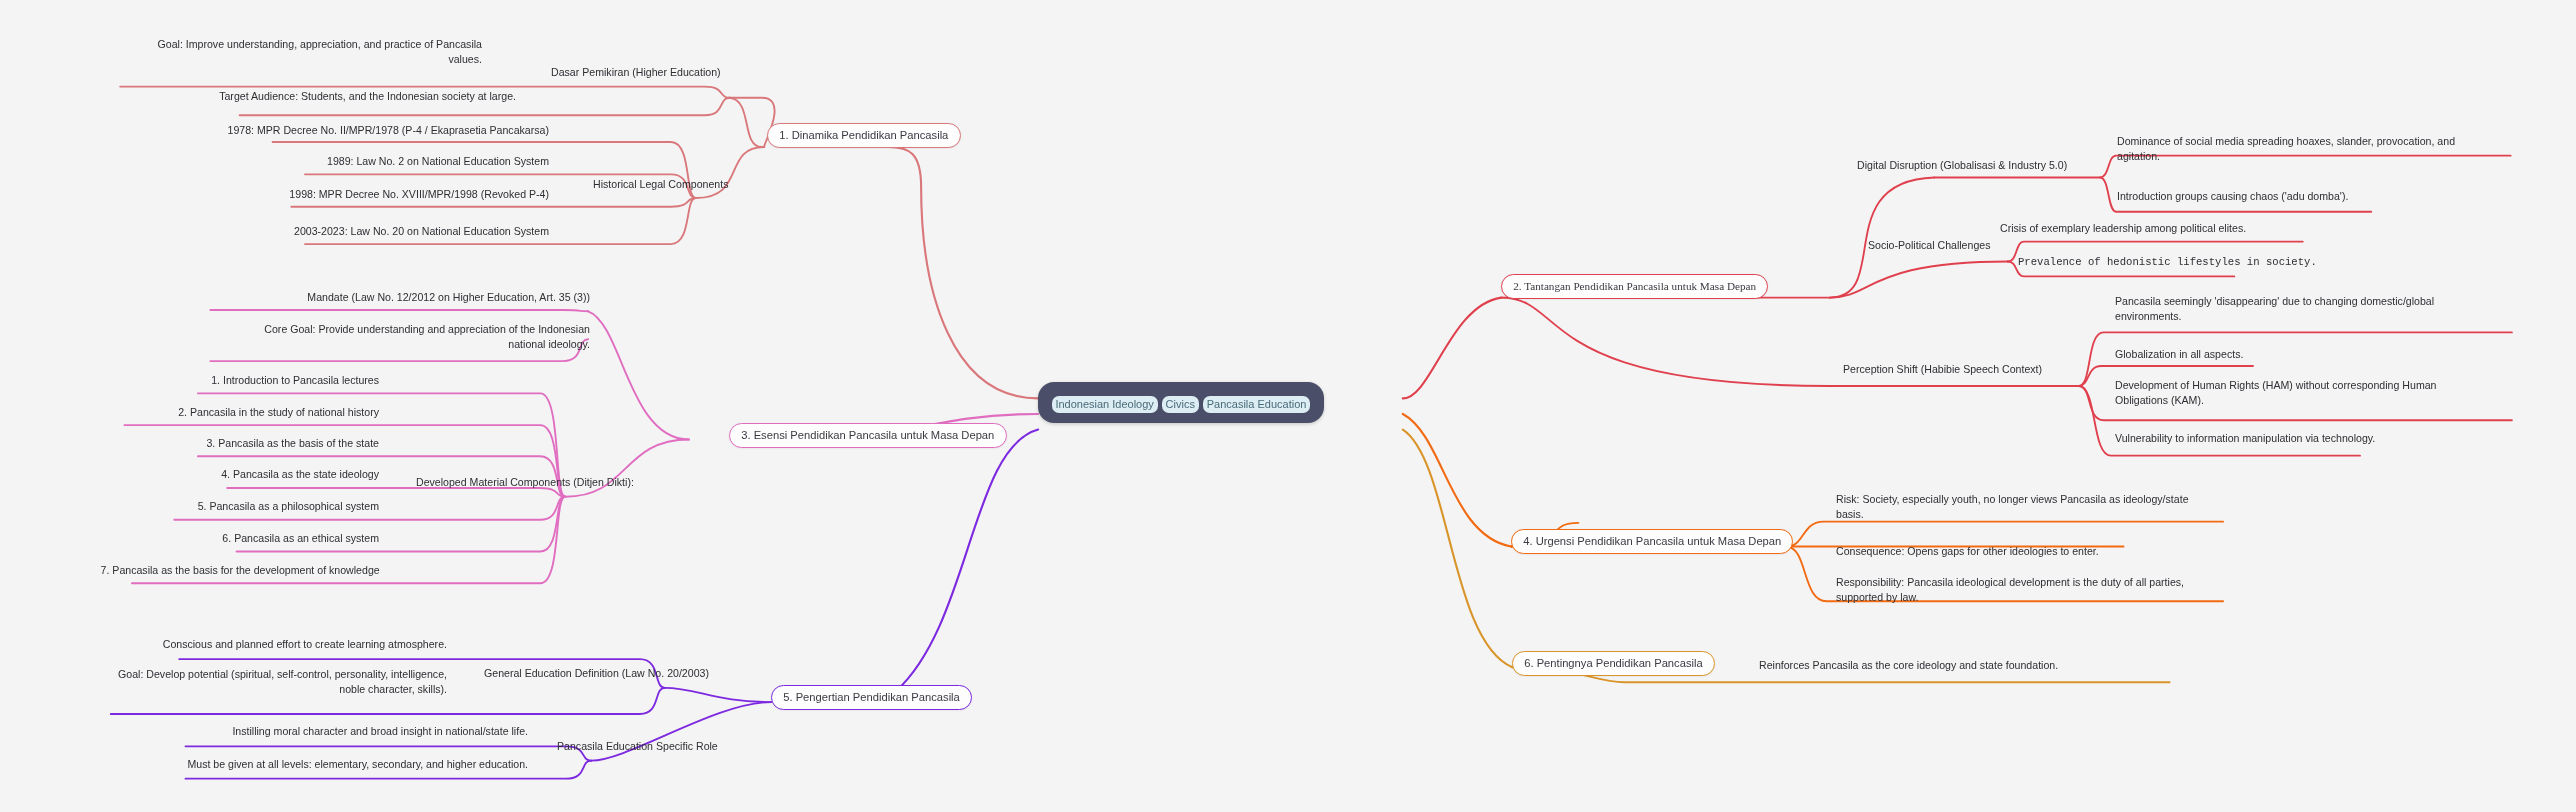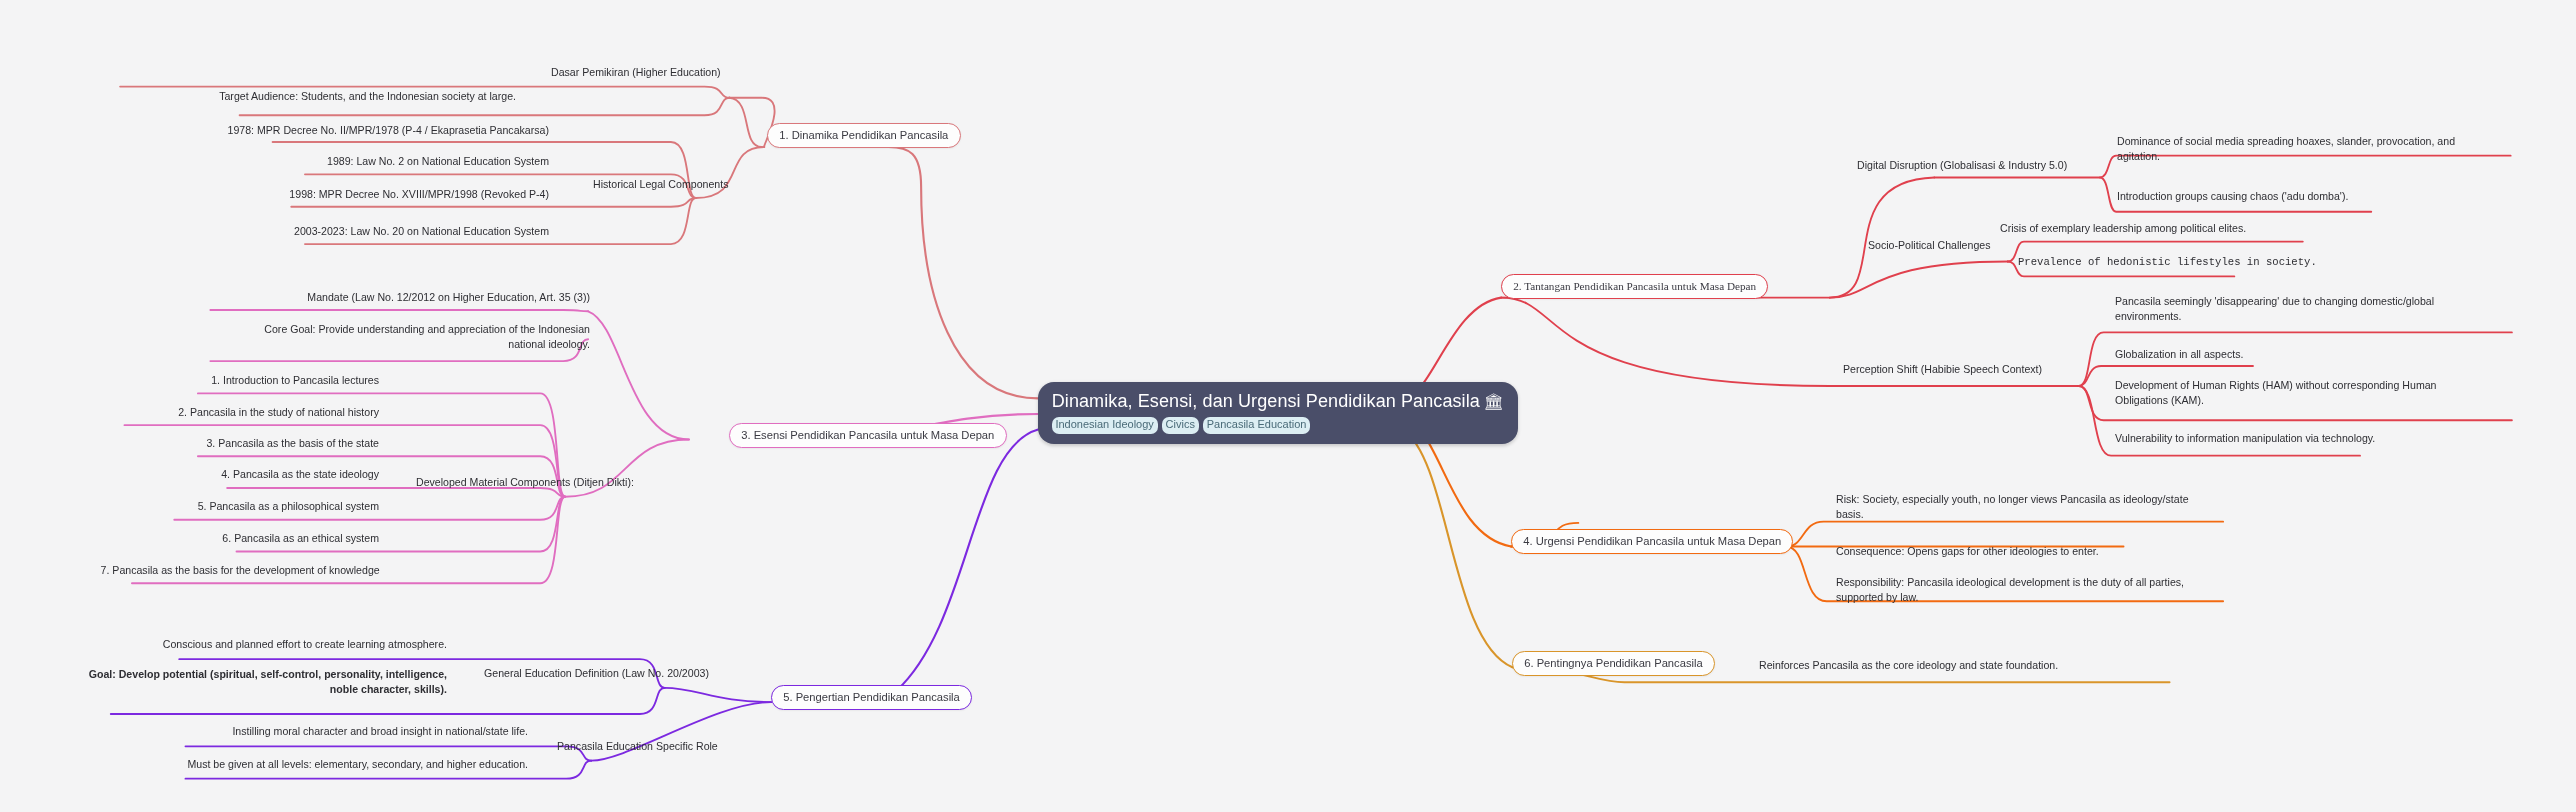--- a/index.html
+++ b/index.html
@@ -99,32 +99,31 @@
       <path d="M2428,878 C2520,878 2480,840 2536,840" fill="none" stroke="#f26a11" stroke-width="3" stroke-linecap="round"></path>
       <path d="M2870,878 C2900,878 2895,838 2930,838 L3572,838" fill="none" stroke="#f26a11" stroke-width="3" stroke-linecap="round"></path>
       <path d="M2428,878 L2870,878" fill="none" stroke="#f26a11" stroke-width="3" stroke-linecap="round"></path>
       <path d="M2870,878 L2930,878 L3412,878" fill="none" stroke="#f26a11" stroke-width="3" stroke-linecap="round"></path>
       <path d="M2870,878 C2905,878 2895,966 2935,966 L3572,966" fill="none" stroke="#f26a11" stroke-width="3" stroke-linecap="round"></path>
       <path d="M2254,690 C2330,740 2330,1030 2430,1072" fill="none" stroke="#d9952a" stroke-width="3.4" stroke-linecap="round"></path>
       <path d="M2430,1072 C2540,1072 2560,1096 2610,1096 L3486,1096" fill="none" stroke="#d9952a" stroke-width="3" stroke-linecap="round"></path>
     </svg>
 
   <div class="node root" style="left:1038px;top:382px;">
-    <div class="root-title">
-      <span>Dinamika, Esensi, dan Urgensi Pendidikan Pancasila</span><span class="emoji">🏛</span>
-    </div>
     <div class="root-tags">
       <span class="tag">Indonesian Ideology</span>
       <span class="tag">Civics</span>
       <span class="tag">Pancasila Education</span>
     </div>
   </div>
 
   <div class="node pill" style="left:767px;top:123px;border-color:#d9777b;">1. Dinamika Pendidikan Pancasila</div>
 
+  <div class="node leaf r-align" style="left:115px;top:37px;width:367px;">Goal: Improve understanding, appreciation, and practice of Pancasila
+values.</div>
   <div class="node leaf r-align" style="left:180px;top:89px;width:336px;">Target Audience: Students, and the Indonesian society at large.</div>
   <div class="node leaf" style="left:551px;top:65px;">Dasar Pemikiran (Higher Education)</div>
 
   <div class="node leaf r-align" style="left:205px;top:123px;width:344px;">1978: MPR Decree No. II/MPR/1978 (P-4 / Ekaprasetia Pancakarsa)</div>
   <div class="node leaf r-align" style="left:261px;top:154px;width:288px;">1989: Law No. 2 on National Education System</div>
   <div class="node leaf r-align" style="left:248px;top:187px;width:301px;">1998: MPR Decree No. XVIII/MPR/1998 (Revoked P-4)</div>
   <div class="node leaf r-align" style="left:261px;top:224px;width:288px;">2003-2023: Law No. 20 on National Education System</div>
   <div class="node leaf" style="left:593px;top:177px;">Historical Legal Components</div>
 
   <div class="node pill" style="left:729px;top:423px;border-color:#e06dc0;">3. Esensi Pendidikan Pancasila untuk Masa Depan</div>
@@ -138,21 +137,21 @@
   <div class="node leaf r-align" style="left:37px;top:436px;width:342px;">3. Pancasila as the basis of the state</div>
   <div class="node leaf r-align" style="left:37px;top:467px;width:342px;">4. Pancasila as the state ideology</div>
   <div class="node leaf r-align" style="left:37px;top:499px;width:342px;">5. Pancasila as a philosophical system</div>
   <div class="node leaf r-align" style="left:37px;top:531px;width:342px;">6. Pancasila as an ethical system</div>
   <div class="node leaf r-align" style="left:18.7px;top:563px;width:361px;">7. Pancasila as the basis for the development of knowledge</div>
   <div class="node leaf" style="left:416px;top:475px;">Developed Material Components (Ditjen Dikti):</div>
 
   <div class="node pill" style="left:771px;top:685px;border-color:#7c29e0;">5. Pengertian Pendidikan Pancasila</div>
 
   <div class="node leaf r-align" style="left:81px;top:637px;width:366px;">Conscious and planned effort to create learning atmosphere.</div>
-  <div class="node leaf r-align" style="left:28px;top:667px;width:419px;font-weight:bold;">Goal: Develop potential (spiritual, self-control, personality, intelligence,
+  <div class="node leaf r-align" style="left:28px;top:667px;width:419px;">Goal: Develop potential (spiritual, self-control, personality, intelligence,
 noble character, skills).</div>
   <div class="node leaf" style="left:484px;top:666px;">General Education Definition (Law No. 20/2003)</div>
 
   <div class="node leaf r-align" style="left:112px;top:724px;width:416px;">Instilling moral character and broad insight in national/state life.</div>
   <div class="node leaf r-align" style="left:112px;top:757px;width:416px;">Must be given at all levels: elementary, secondary, and higher education.</div>
   <div class="node leaf" style="left:557px;top:739px;">Pancasila Education Specific Role</div>
 
   <div class="node pill" style="left:1501px;top:274px;border-color:#e0404d;font-family:Liberation Serif, serif;">2. Tantangan Pendidikan Pancasila untuk Masa Depan</div>
 
   <div class="node leaf" style="left:1857px;top:158px;">Digital Disruption (Globalisasi &amp; Industry 5.0)</div>

